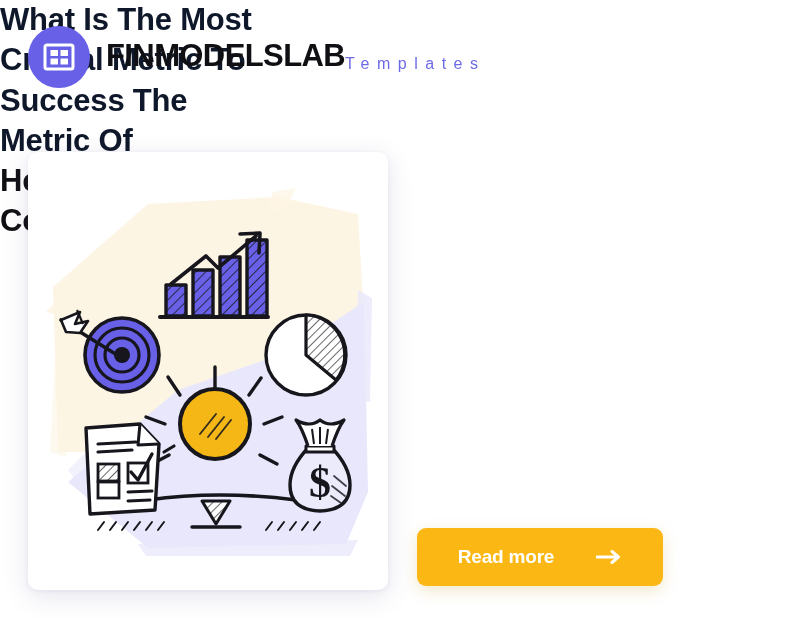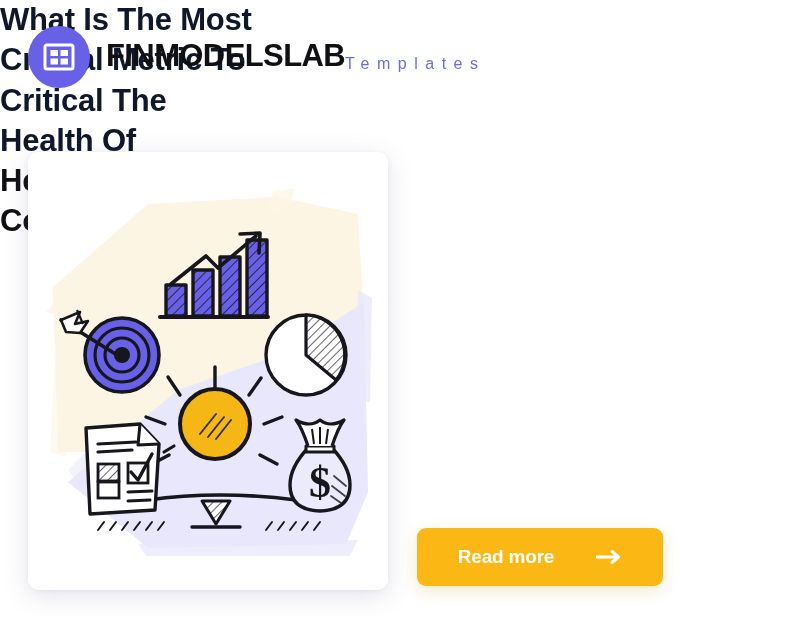--- a/index.html
+++ b/index.html
@@ -207,22 +207,22 @@
           <line x1="304" y1="334" x2="317" y2="344"></line>
           <line x1="303" y1="344" x2="313" y2="351"></line>
         </g>
       </g>
     </svg>
   </div>
 
   <h1 class="headline">
     <span class="part-accent">What Is The Most</span>
     <span class="part-accent">Critical Metric To</span>
-    <span class="part-accent">Critical The</span>
-    <span class="part-accent">Health Of</span>
+    <span class="part-accent">Success The</span>
+    <span class="part-accent">Metric Of</span>
     <span class="part-dark">Health Informatics</span>
     <span class="part-dark">Consulting?</span>
   </h1>
 
   <button class="cta">
     <span class="cta-label">Read more</span>
     <span class="cta-arrow">
       <svg width="26" height="16" viewBox="0 0 26 16" aria-hidden="true">
         <line x1="1" y1="8" x2="21" y2="8" stroke="#ffffff" stroke-width="3" stroke-linecap="round"></line>
         <path d="M16 2.5 L22.5 8 L16 13.5" fill="none" stroke="#ffffff" stroke-width="3" stroke-linecap="round" stroke-linejoin="round"></path>

